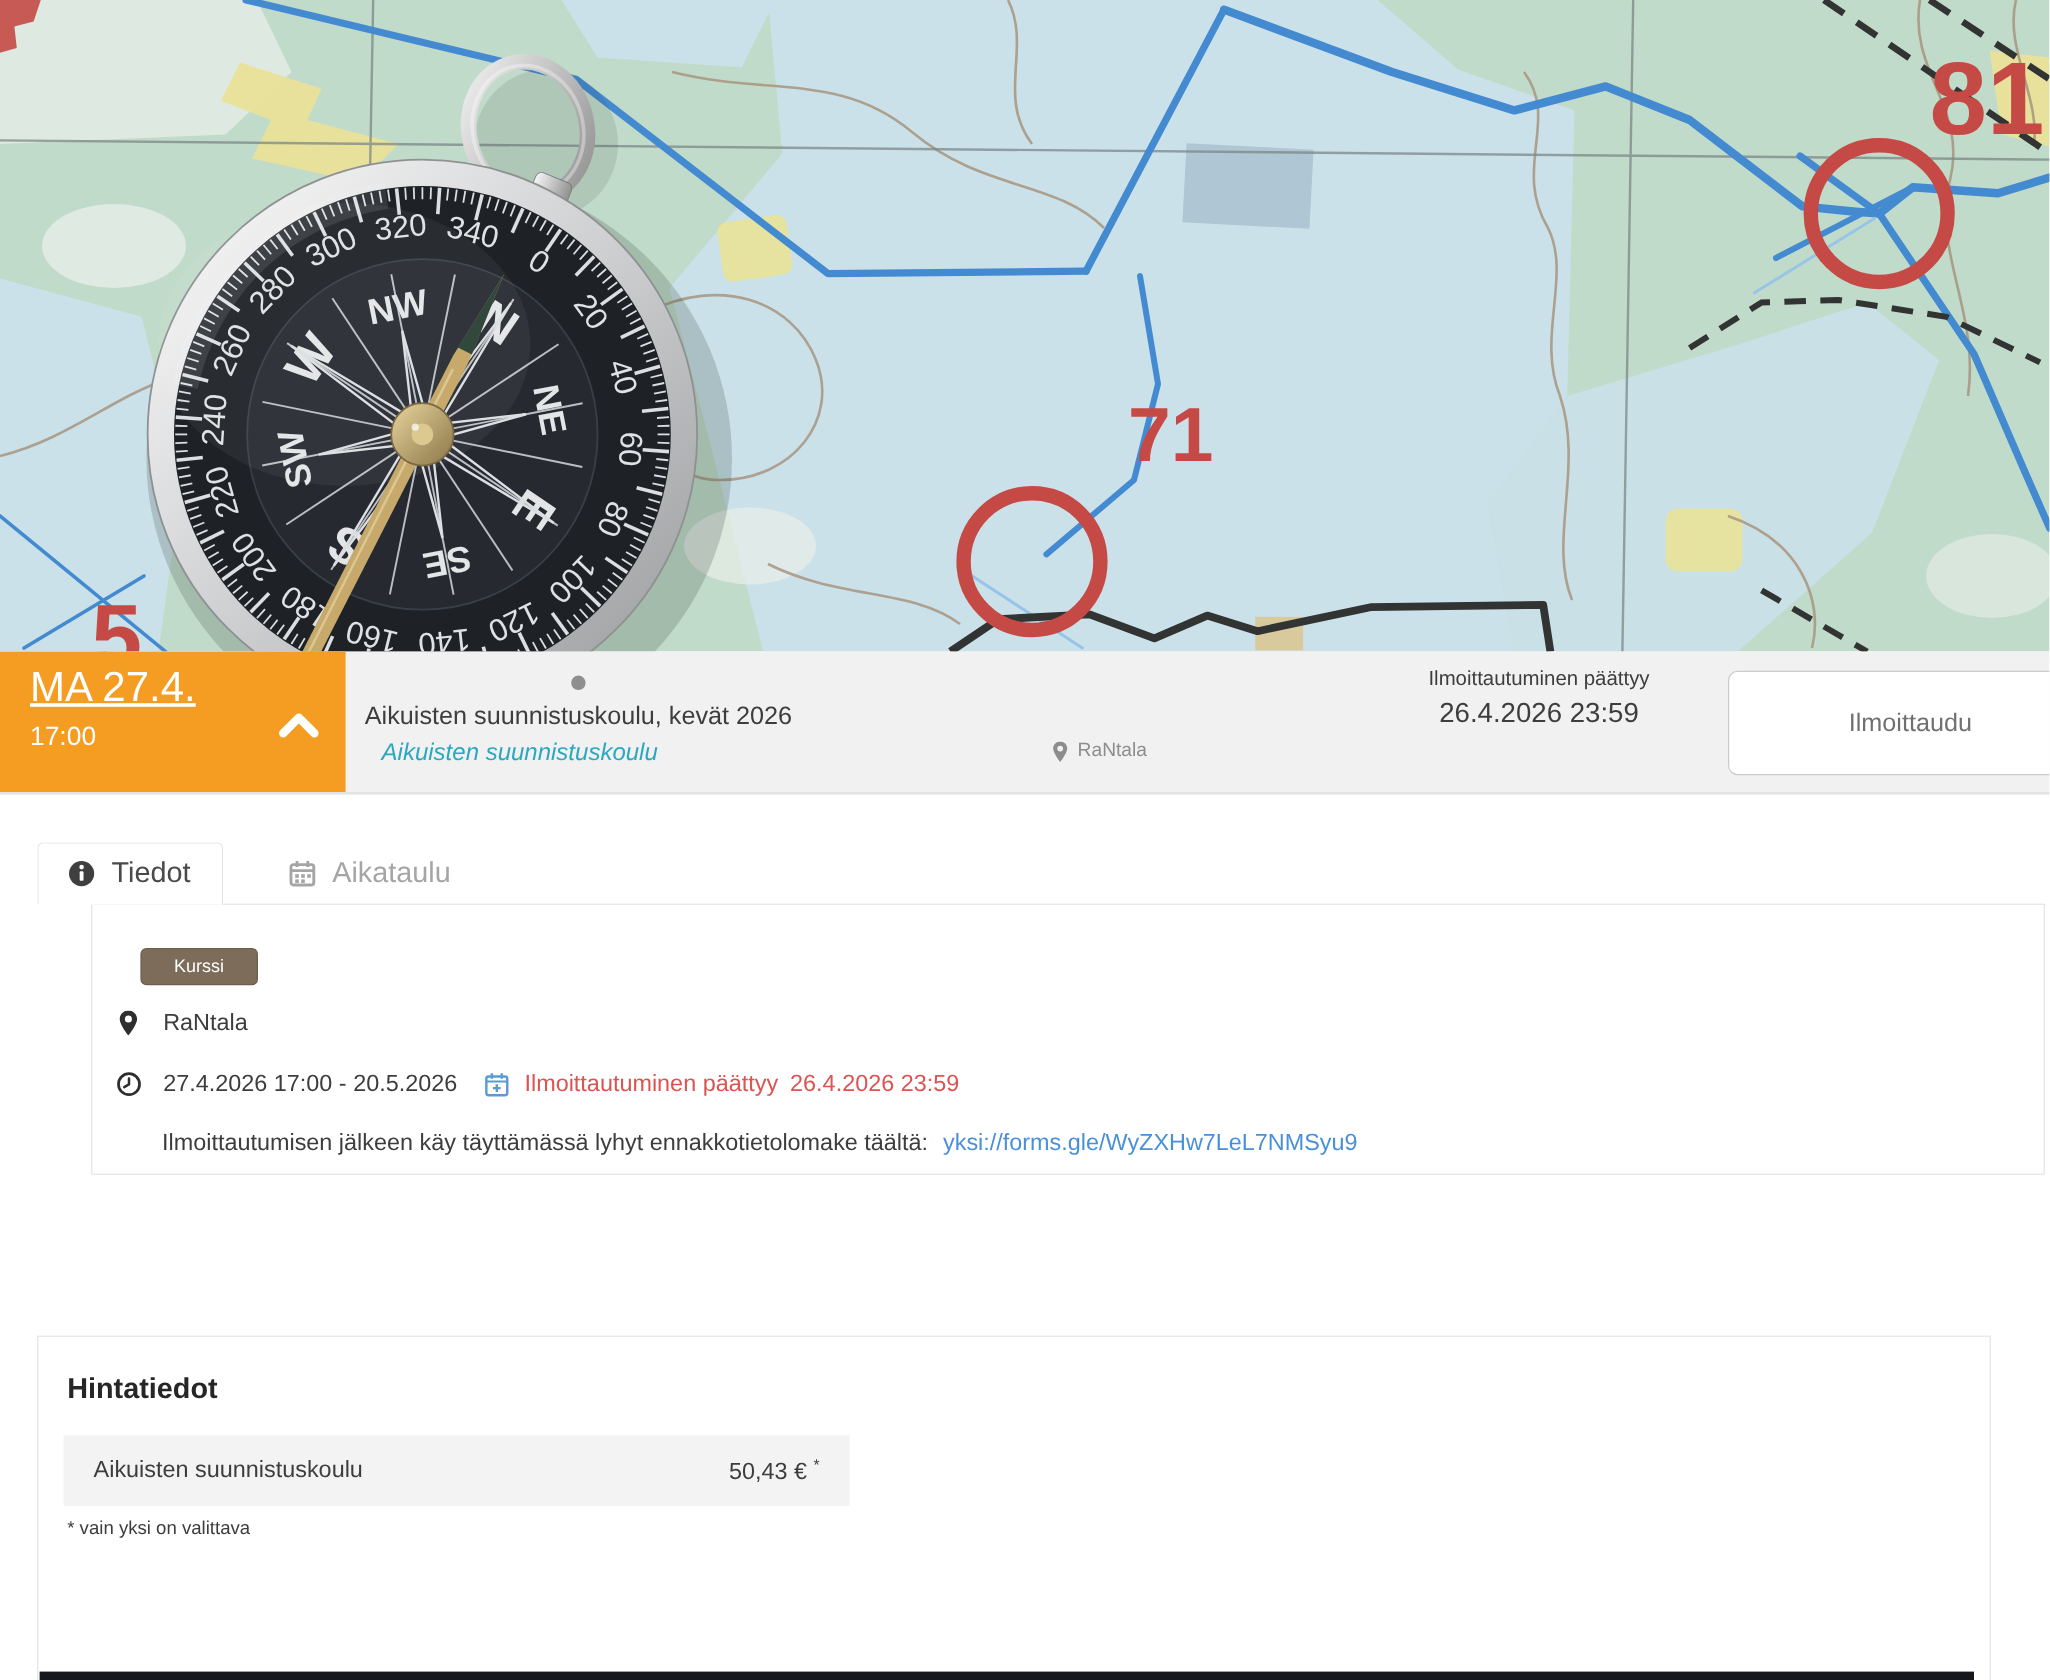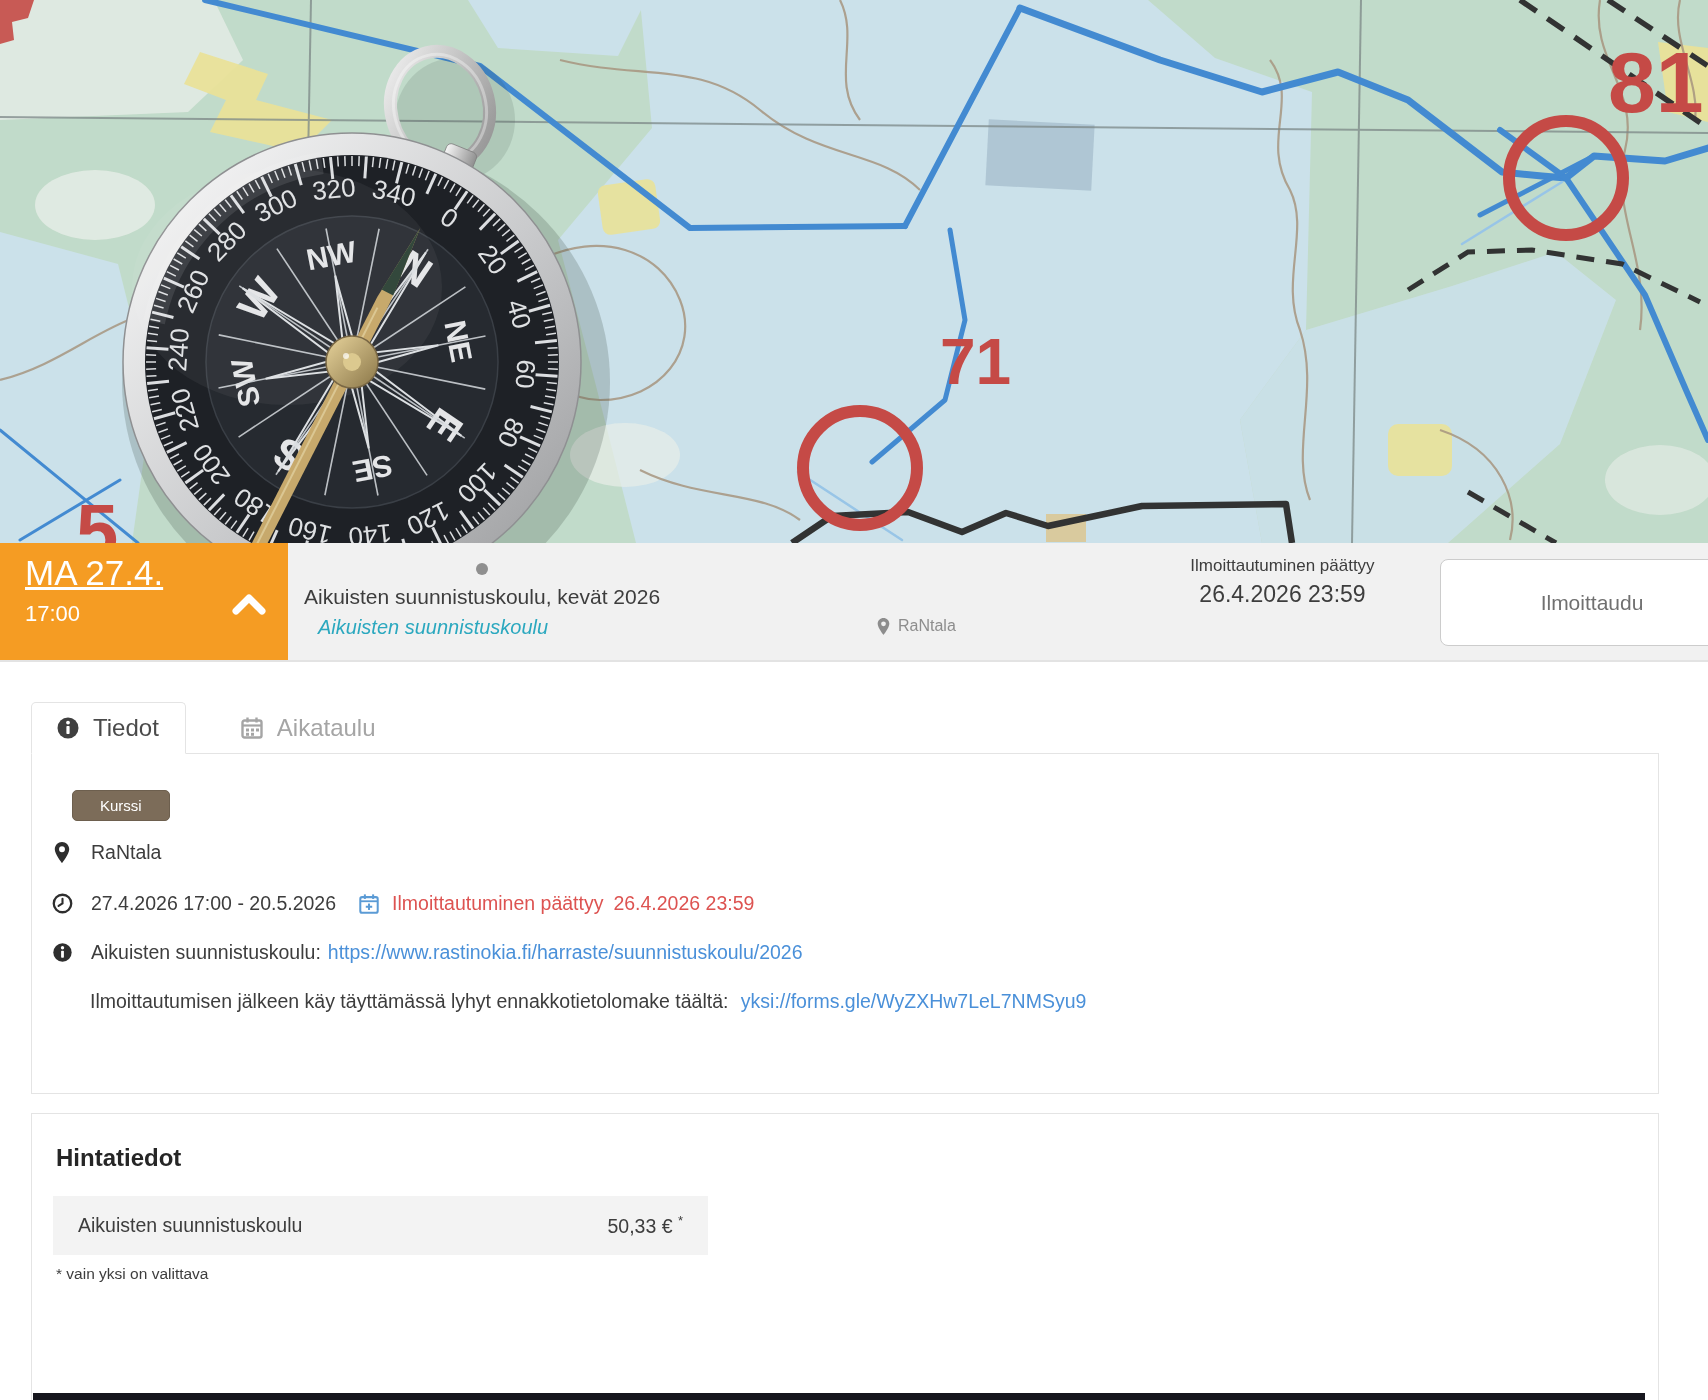--- a/index.html
+++ b/index.html
@@ -40,21 +40,21 @@
   .tab { display:flex; align-items:center; gap:13px; padding:0 26px 0 24px; height:52px;
          font-size:24px; box-sizing:border-box; cursor:pointer; }
   .tab.active { background:#fff; border:1px solid #e4e4e4; border-bottom:1px solid #fff;
                 border-radius:5px 5px 0 0; color:#4a4a4a; }
   .tab.inactive { color:#a5a5a5; border:1px solid transparent; }
   .tab svg { flex:0 0 auto; }
 
   
   .panel { position:absolute; left:31px; width:1628px; background:#fff;
            border:1px solid #e4e4e4; box-sizing:border-box; }
-  .panel-details { top:753px; height:341px; z-index:2; padding-left:19px; }
+  .panel-details { top:753px; height:226px; z-index:2; padding-left:19px;margin-left:45px; }
   .panel-pricing { top:1113px; height:290px; padding-left:19px; overflow:hidden; }
 
   .badge { display:inline-block; margin:36px 0 0 21px; background:#7c6c59; border:1px solid #6d5f4e;
            color:#fff; font-size:15px; padding:6px 27px; border-radius:5px; }
   .detail-row { display:flex; align-items:center; font-size:19.5px; color:#3d3d3d; }
   .row-location { margin-top:20px; }
   .row-datetime { margin-top:28px; }
   .row-info     { margin-top:26px; }
   .row-form     { margin-top:26px; margin-left:39px; display:block; }
   .detail-icon { width:22px; margin-right:18px; display:flex; justify-content:center; color:#2e2e2e; flex:0 0 auto; }
@@ -524,46 +524,35 @@
           <line x1="16.5" y1="1.5" x2="16.5" y2="6.5" stroke="#5b9bd5" stroke-width="2.2"></line>
           <line x1="2.5" y1="9" x2="21.5" y2="9" stroke="#5b9bd5" stroke-width="2"></line>
           <line x1="12" y1="11.5" x2="12" y2="18.5" stroke="#5b9bd5" stroke-width="2.2"></line>
           <line x1="8.5" y1="15" x2="15.5" y2="15" stroke="#5b9bd5" stroke-width="2.2"></line>
         </svg>
       </span>
       <span class="deadline-red">Ilmoittautuminen päättyy</span>
       <span class="deadline-red deadline-red-date">26.4.2026 23:59</span>
     </div>
 
-    <div class="detail-row row-info">
-      <span class="detail-icon">
-        <svg width="21" height="21" viewBox="0 0 24 24">
-          <circle cx="12" cy="12" r="10.5" fill="#2e2e2e"></circle>
-          <rect x="10.4" y="10" width="3.2" height="8" rx="0.8" fill="#fff"></rect>
-          <circle cx="12" cy="6.6" r="1.9" fill="#fff"></circle>
-        </svg>
-      </span>
-      <span>Aikuisten suunnistuskoulu:</span>
-      <a class="link-blue">https://www.rastinokia.fi/harraste/suunnistuskoulu/2026</a>
-    </div>
 
     <div class="detail-row row-form">
       <span>Ilmoittautumisen jälkeen käy täyttämässä lyhyt ennakkotietolomake täältä:</span>
       <a class="link-blue">yksi://forms.gle/WyZXHw7LeL7NMSyu9</a>
     </div>
   </div>
 
   <div class="panel panel-pricing">
     <div class="pricing-heading">Hintatiedot</div>
 
     <div class="price-table">
       <div class="price-row alt">
         <span>Aikuisten suunnistuskoulu</span>
         <span class="price-value">
-          <span>50,33 €</span> <sup>*</sup>
+          <span>50,43 €</span> <sup>*</sup>
         </span>
       </div>
     </div>
 
     <div class="pricing-footnote">* vain yksi on valittava</div>
     <div class="footer-bar"></div>
   </div>
 
 </div>
 

